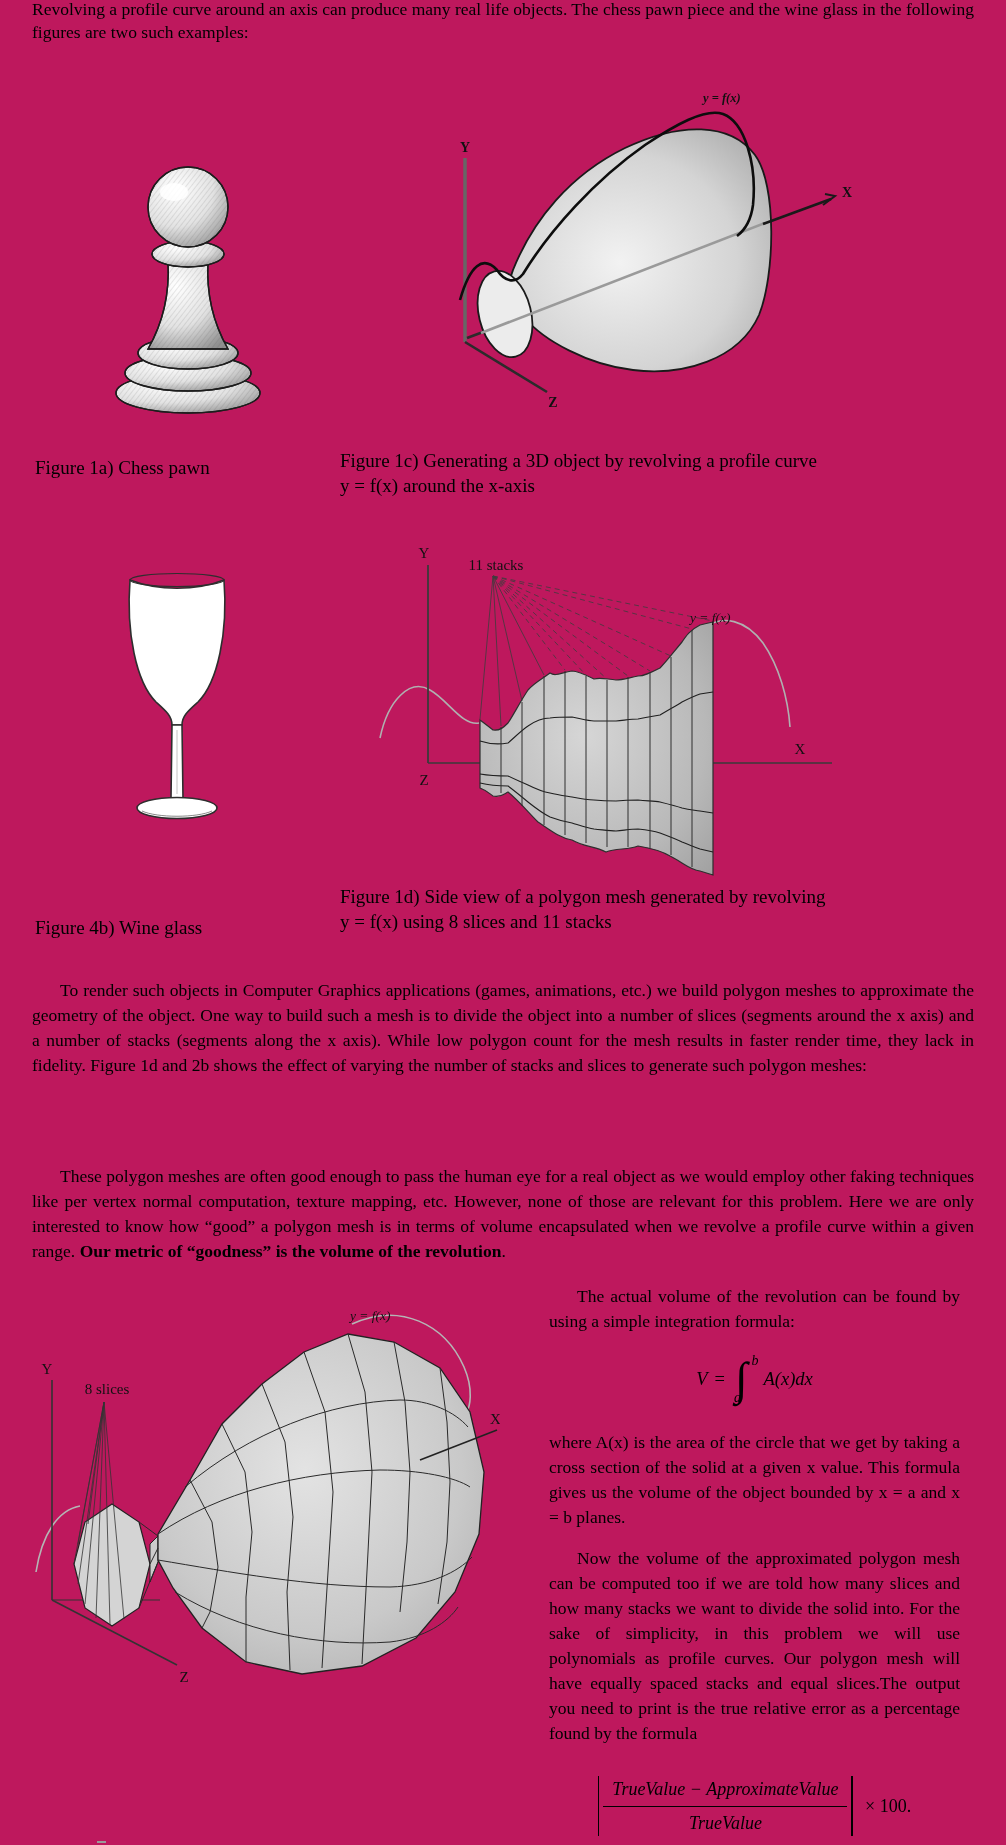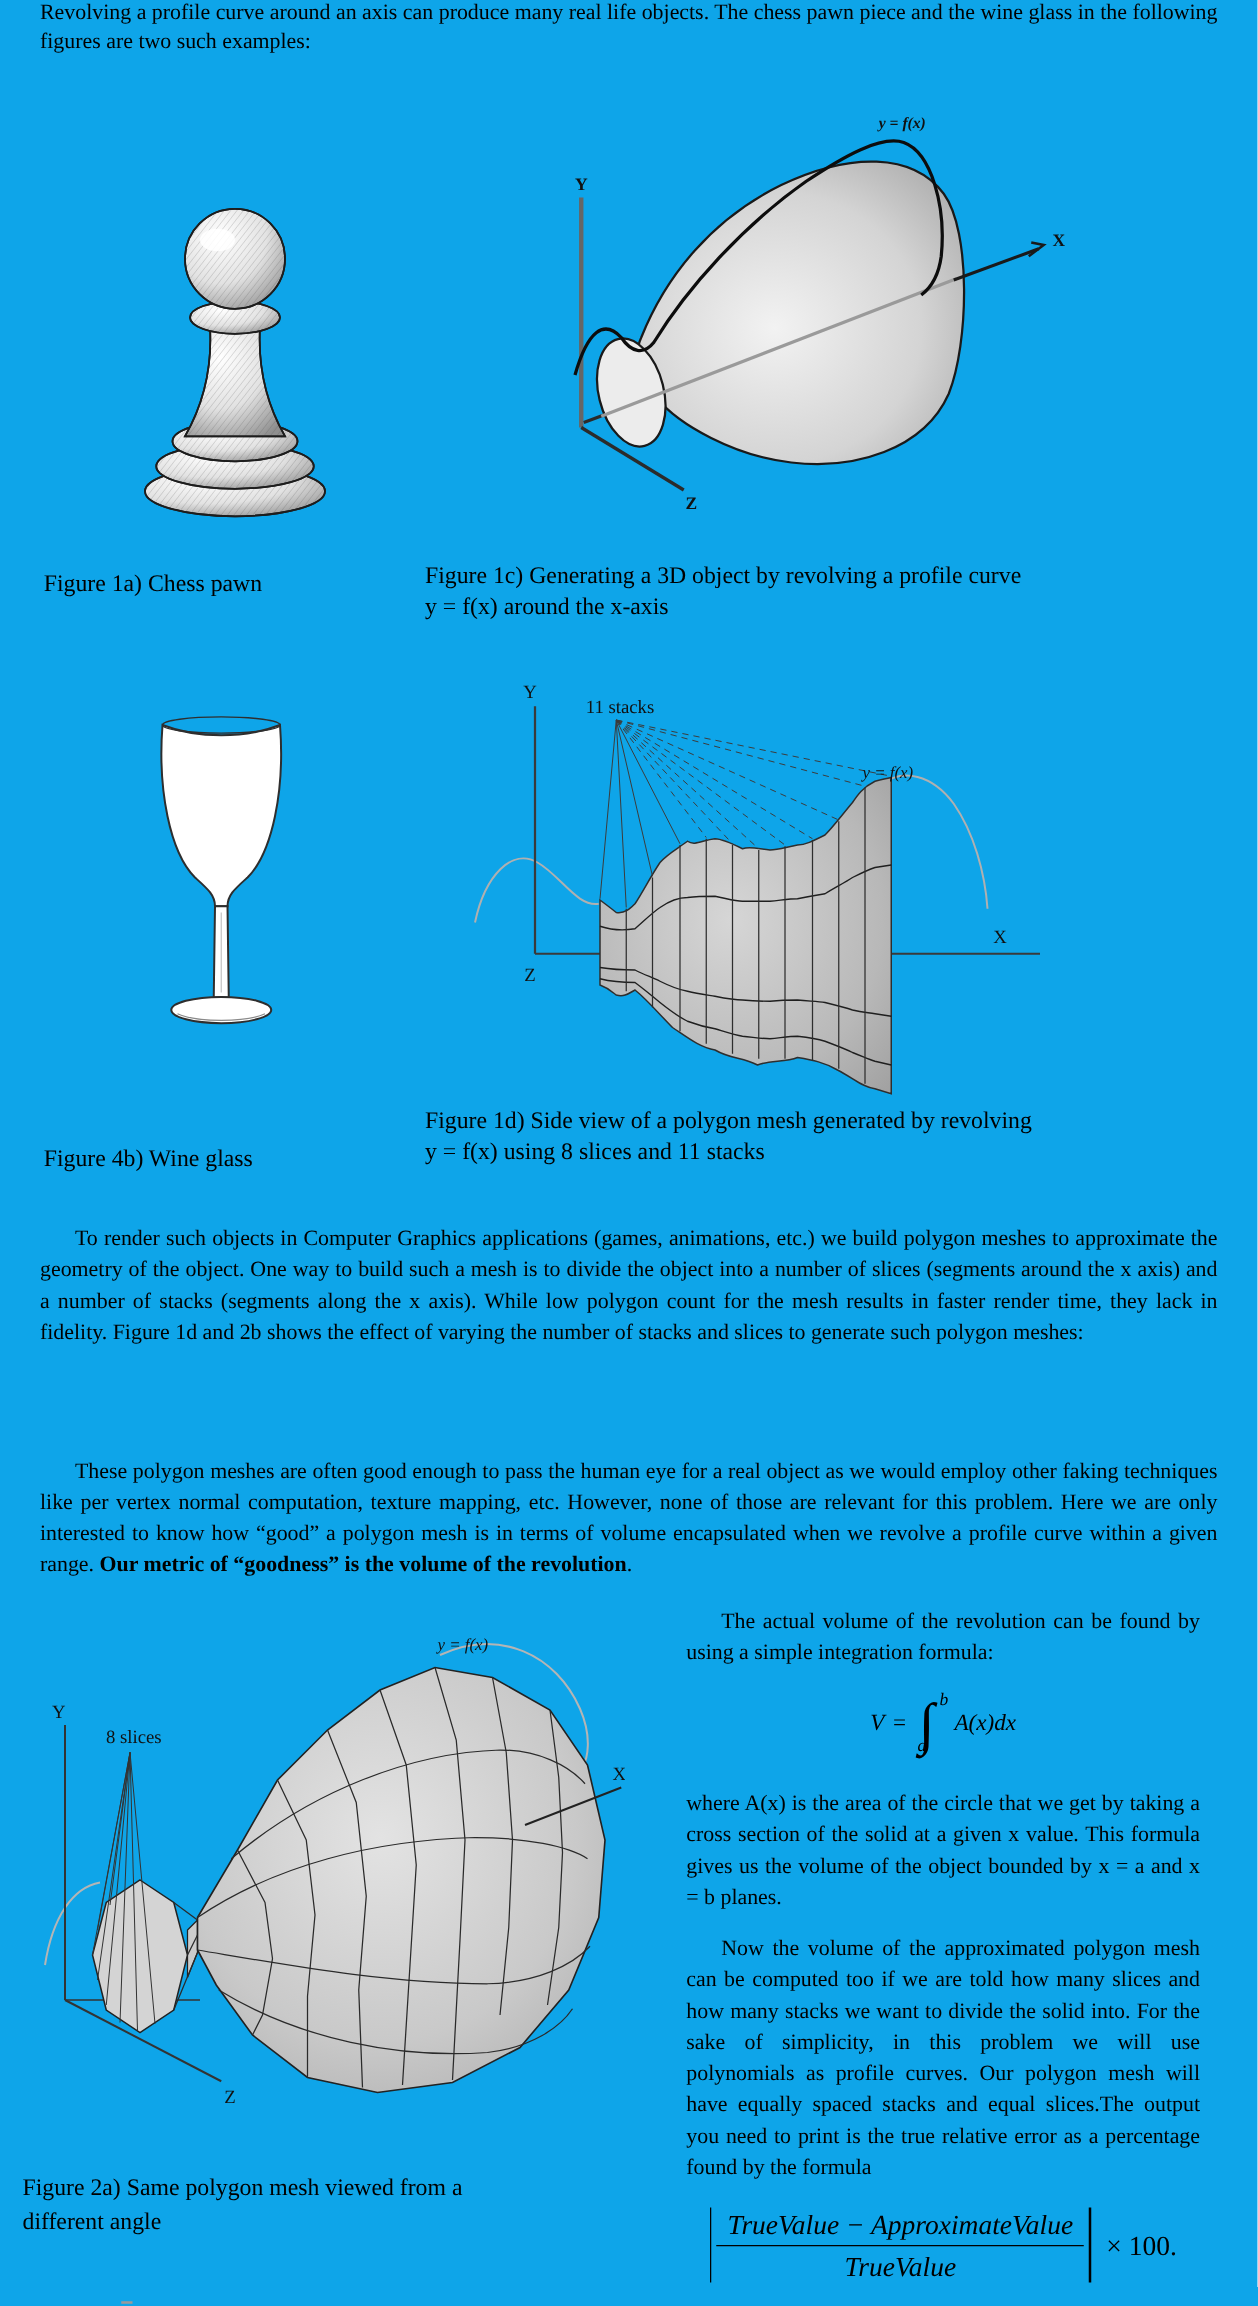--- a/index.html
+++ b/index.html
@@ -1,20 +1,20 @@
 <!DOCTYPE html>
 <html><head>
 <meta charset="utf-8">
 <style>
   html,body{margin:0;padding:0;background:#ffffff;}
   .page{
     position:relative;
     width:1006px;
     height:1845px;
-    background:#0ea5e9;
+    background:#be185d;
     font-family:"Liberation Serif", serif;
     color:#000;
     overflow:hidden;
   }
   .para{
     position:absolute;
     font-size:17.5px;
     line-height:25px;
     text-align:justify;
   }
@@ -39,21 +39,21 @@
   .formula{
     display:flex; align-items:center; justify-content:center;
     font-size:18.5px; font-style:italic;
   }
   .formula-v{ margin:12px 0 22px 0; height:58px; }
   .int-wrap{ position:relative; display:inline-block; margin:0 16px 0 10px; }
   .int-sym{ font-size:46px; font-style:normal; line-height:1; display:inline-block; }
   .int-upper{ position:absolute; top:-8px; right:-11px; font-size:14px; font-style:italic; }
   .int-lower{ position:absolute; bottom:-8px; left:-1px; font-size:14px; font-style:italic; }
   .eq-sign{ font-style:normal; margin-left:7px; }
-  .formula-err{ margin-top:18px; height:64px; font-size:22px; }
+  .formula-err{ margin-top:28px; height:64px; font-size:18px; }
   .vbar{ display:inline-block; width:1.6px; height:60px; background:#000; }
   .frac{ display:inline-flex; flex-direction:column; text-align:center; margin:0 4px; }
   .frac .num{ padding:0 9px 4px 9px; }
   .frac .den{ border-top:1.6px solid #000; padding:4px 9px 0 9px; }
   .times{ font-style:normal; margin-left:12px; }
   .bottom-mark{ position:absolute; left:97px; top:1841px; width:9px; height:2px; background:#9a9a9a; }
   svg text{ font-family:"Liberation Serif", serif; fill:#111; }
   .axlab{ font-size:15px; }
   .axlab-b{ font-size:14px; font-weight:bold; }
   .curvelab{ font-size:13.5px; font-style:italic; }
@@ -264,24 +264,20 @@
       <line x1="104" y1="130" x2="78" y2="272"></line>
       <line x1="104" y1="130" x2="74" y2="292"></line>
       <line x1="104" y1="130" x2="78" y2="312"></line>
       <line x1="104" y1="130" x2="85" y2="332"></line>
       <line x1="104" y1="130" x2="96" y2="346"></line>
       <line x1="104" y1="130" x2="110" y2="353"></line>
       <line x1="104" y1="130" x2="124" y2="347"></line>
     </g>
     <text x="350" y="48" class="curvelab">y = f(x)</text>
   </svg>
-  <div class="caption" style="left:18px;top:1737px;width:470px;line-height:27px;">
-    <div>Figure 2a) Same polygon mesh viewed from a</div>
-    <div>different angle</div>
-  </div>
 
   <div class="rightcol">
     <p class="rc-indent">The actual volume of the revolution can be found by using a simple integration formula:</p>
     <div class="formula formula-v">
       <span class="mathit">V</span>
       <span class="eq-sign">=</span>
       <span class="int-wrap"><span class="int-sym">∫</span><span class="int-upper">b</span><span class="int-lower">a</span></span>
       <span class="mathit">A(x)dx</span>
     </div>
     <p>where A(x) is the area of the circle that we get by taking a cross section of the solid at a given x value. This formula gives us the volume of the object bounded by x = a and x = b planes.</p>

